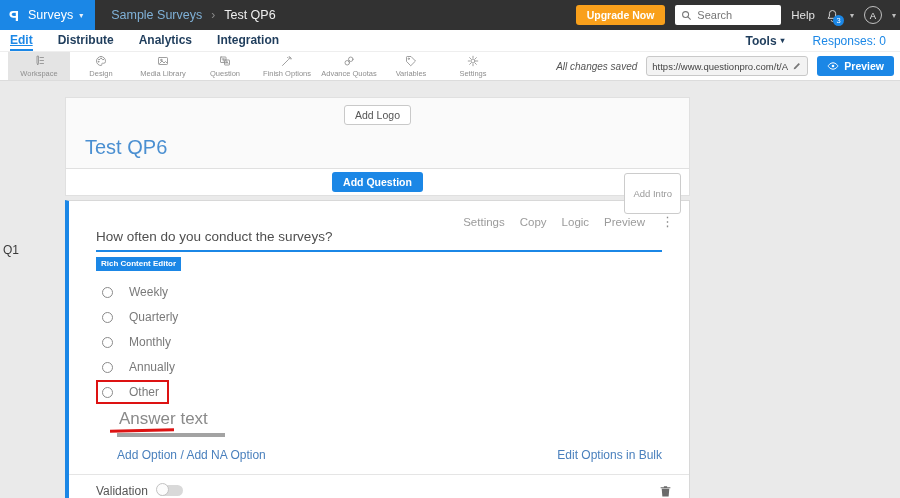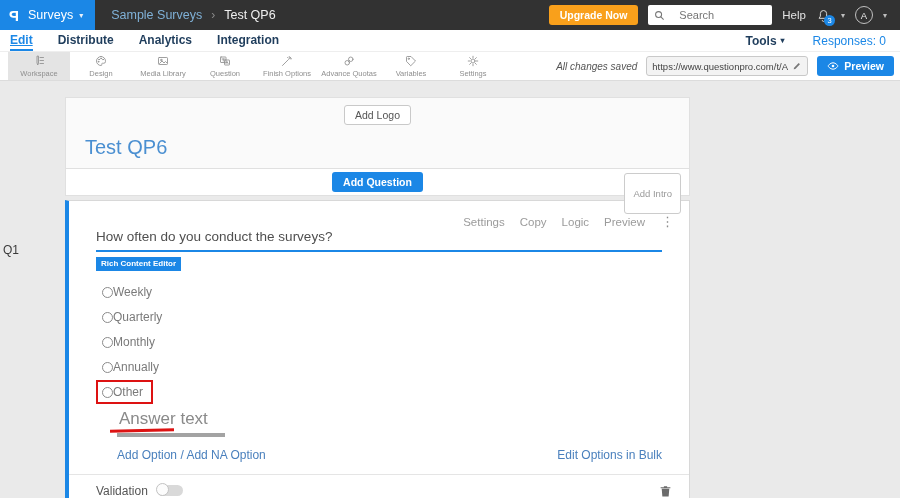--- a/index.html
+++ b/index.html
@@ -11,23 +11,23 @@
   
   .topbar { height:30px; background:#323232; display:flex; align-items:center; }
   .logo-block { background:#1b87e6; height:100%; display:flex; align-items:center; padding:0 12px 0 9px; gap:9px; cursor:pointer; }
   .logo-p { color:#fff; font-weight:bold; font-size:15px; transform:scaleX(-1); display:inline-block; }
   .product-label { color:#fff; font-size:12.5px; display:flex; align-items:center; gap:6px; }
   .caret { font-size:8px; color:#e8f1fa; }
   .crumbs { margin-left:16px; display:flex; align-items:center; gap:9px; font-size:12.5px; }
   .crumb-parent { color:#7fb0d6; cursor:pointer; }
   .crumb-sep { color:#8a8a8a; font-size:12px; }
   .crumb-current { color:#efefef; }
-  .topbar-right { margin-left:auto; display:flex; align-items:center; gap:10px; padding-right:13px; }
+  .topbar-right { margin-left:auto; display:flex; align-items:center; gap:10px; padding-right:4px; }
   .upgrade-btn { background:#f9a01b; color:#fff; font-weight:bold; font-size:10.5px; padding:4px 11px; border:none; border-radius:3px; cursor:pointer; font-family:inherit; }
-  .searchbox { width:124px; height:20px; background:#fff; border-radius:2px; display:flex; align-items:center; padding:0 6px; gap:14px; }
+  .searchbox { width:106px; height:20px; background:#fff; border-radius:2px; display:flex; align-items:center; padding:0 6px; gap:5px; }
   .searchbox svg { flex:none; }
   .searchbox input { border:none; outline:none; width:100%; font-size:11px; color:#333; background:transparent; font-family:inherit; }
   .help-link { color:#e2e2e2; font-size:11.5px; cursor:pointer; }
   .bell-wrap { position:relative; cursor:pointer; display:flex; }
   .bell-badge { position:absolute; bottom:-3px; right:-4px; background:#1b87e6; color:#fff; width:11px; height:11px; border-radius:50%; font-size:7.5px; display:flex; align-items:center; justify-content:center; }
   .caret-dim { font-size:8px; color:#bdbdbd; cursor:pointer; }
   .avatar { width:18px; height:18px; border:1.5px solid #c0c0c0; border-radius:50%; color:#e8e8e8; font-size:9.5px; display:flex; align-items:center; justify-content:center; cursor:pointer; }
   
   .nav { height:21px; background:#fff; display:flex; align-items:center; padding:0 10px; }
   .nav-tabs { display:flex; gap:25px; font-size:12px; font-weight:bold; }
@@ -61,21 +61,21 @@
   
   .qblock { margin-top:4px; background:#fff; border:1px solid #d8d8d8; border-left:4px solid #1b87e6; }
   .qactions { display:flex; justify-content:flex-end; align-items:center; gap:15px; padding:13px 15px 0; color:#9b9b9b; font-size:11.5px; }
   .qaction { cursor:pointer; }
   .kebab { font-size:13px; color:#8a8a8a; cursor:pointer; margin-left:1px; }
   .qbody { padding:0 27px; }
   .qtext { font-size:13.5px; color:#4f4f4f; margin-top:0; padding-bottom:6px; border-bottom:2px solid #1b87e6; cursor:text; }
   .rce-badge { display:inline-block; background:#1b87e6; color:#fff; font-size:8px; font-weight:bold; padding:2.5px 5px; cursor:pointer; }
   .options { margin-top:9px; }
   .opt-row { height:25px; display:flex; align-items:center; }
-  .opt { display:inline-flex; align-items:center; gap:0; padding:3px 8px 3px 4px; border:2px solid transparent; }
+  .opt { display:inline-flex; align-items:center; gap:16px; padding:3px 8px 3px 4px; border:2px solid transparent; }
   .opt-row.highlighted .opt { border-color:#dd1212; }
   .radio { width:11px; height:11px; border:1.5px solid #8a8a8a; border-radius:50%; background:#fff; cursor:pointer; flex:none; }
   .opt-label { font-size:12px; color:#7a7a7a; cursor:text; }
   .answer-row { position:relative; margin:4px 0 0 21px; }
   .answer-input { width:108px; border:none; border-bottom:4px solid #a3a3a3; font-size:17px; color:#8a8a8a; padding:0 0 4px 2px; background:transparent; outline:none; font-family:inherit; }
   .answer-input::placeholder { color:#8a8a8a; opacity:1; }
   .red-underline { position:absolute; left:-7px; top:20px; width:64px; height:2.5px; background:#dd1212; transform:rotate(-1.2deg); }
   .links-row { display:flex; justify-content:space-between; align-items:center; margin:11px 0 0 21px; font-size:12px; }
   .blue-link { color:#4a80bd; cursor:pointer; }
   .link-sep { color:#4a80bd; }

